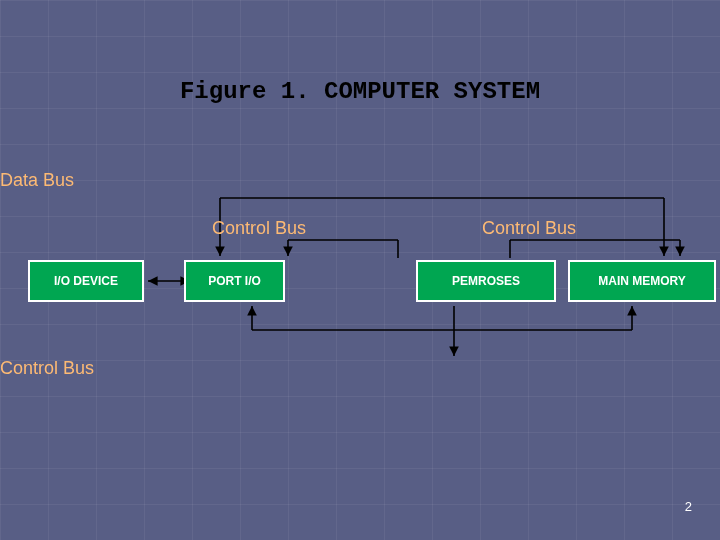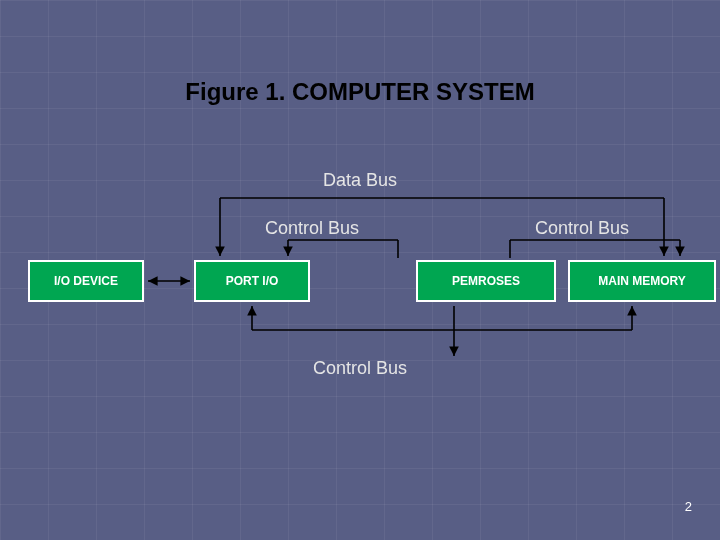--- a/index.html
+++ b/index.html
@@ -23,31 +23,30 @@
     position: relative;
     width: 720px;
     height: 540px;
   }
   .title {
     position: absolute;
     top: 78px;
     left: 0;
     right: 0;
     text-align: center;
-    font-family: Liberation Sans, sans-serif;
+    font-family: Liberation Mono, monospace;
     font-size: 24px;
     font-weight: bold;
     color: #000;
   }
   .label {
     position: absolute;
     font-family: Arial, sans-serif;
     font-size: 18px;
-    color: #e5e5e5;
-    text-align: center;
+    color: #fdba74;
   }
   .label.data-bus   { top: 170px; left: 0; right: 0; }
   .label.ctrl-left  { top: 218px; left: 212px; width: 200px; }
   .label.ctrl-right { top: 218px; left: 482px; width: 200px; }
   .label.addr-bus   { top: 358px; left: 0; right: 0; }
 
   .box {
     position: absolute;
     height: 42px;
     top: 260px;
@@ -58,21 +57,21 @@
     align-items: center;
     justify-content: center;
     font-family: Verdana, Arial, sans-serif;
     font-weight: bold;
     font-size: 12px;
     color: #fff;
     text-align: right;
     padding: 0 4px;
   }
   .box.io-device   { left:  28px; width: 116px; }
-  .box.port-io     { left: 194px; width: 116px; }
+  .box.port-io     { left: 184px; width: 101px; }
   .box.pemroses    { left: 384px; width: 140px; margin-left: 32px; }
   .box.main-memory { left: 568px; width: 148px; }
 
   svg.wires {
     position: absolute;
     left: 0;
     top: 0;
     width: 720px;
     height: 540px;
     pointer-events: none;

